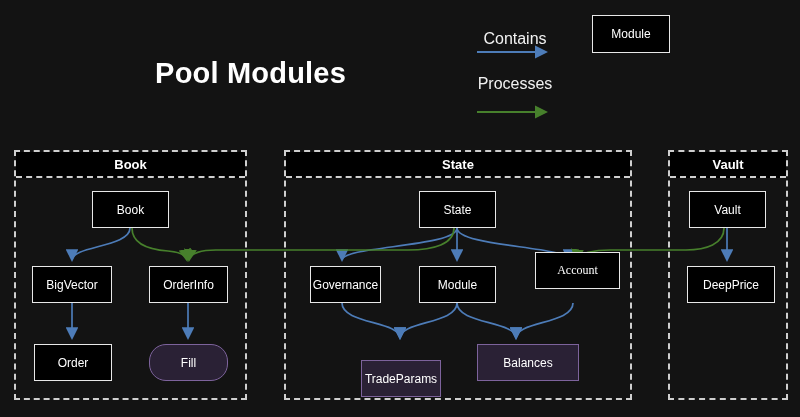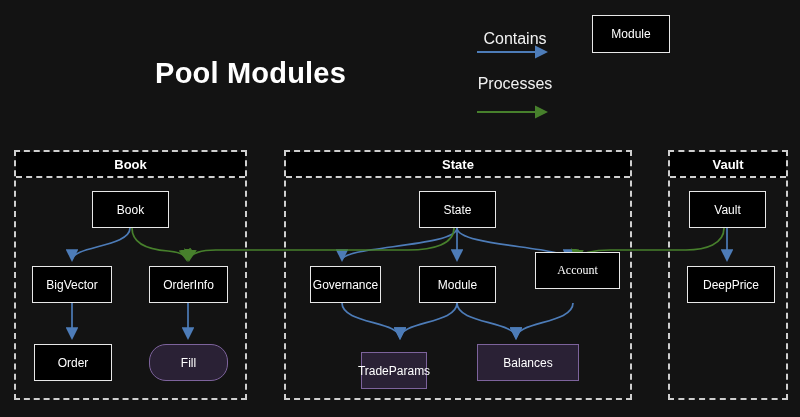--- a/index.html
+++ b/index.html
@@ -65,21 +65,21 @@
   
   .n-book{left:92px;top:191px;width:77px;}
   .n-bigvector{left:32px;top:266px;width:80px;}
   .n-orderinfo{left:149px;top:266px;width:79px;}
   .n-order{left:34px;top:344px;width:78px;}
   .n-fill{left:149px;top:344px;width:79px;border-radius:17px;}
   .n-state{left:419px;top:191px;width:77px;}
   .n-governance{left:310px;top:266px;width:71px;}
   .n-history{left:419px;top:266px;width:77px;}
   .n-account{left:535px;top:252px;width:85px;font-family:Liberation Serif, serif;}
-  .n-tradeparams{left:361px;top:352px;width:66px;}
+  .n-tradeparams{left:361px;top:360px;width:80px;}
   .n-balances{left:477px;top:344px;width:102px;}
   .n-vault{left:689px;top:191px;width:77px;}
   .n-deepprice{left:687px;top:266px;width:88px;}
 
   .edges{position:absolute;left:0;top:0;z-index:2;}
   .node{z-index:3;}
   .container{z-index:1;}
 </style>
 </head>
 <body>

